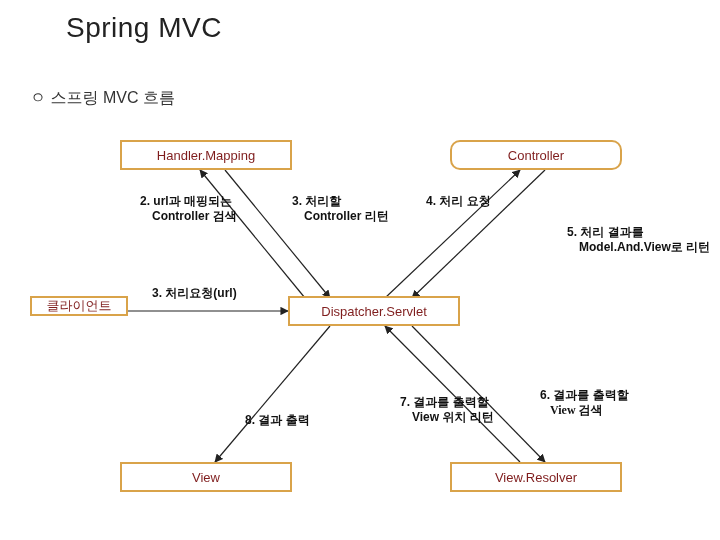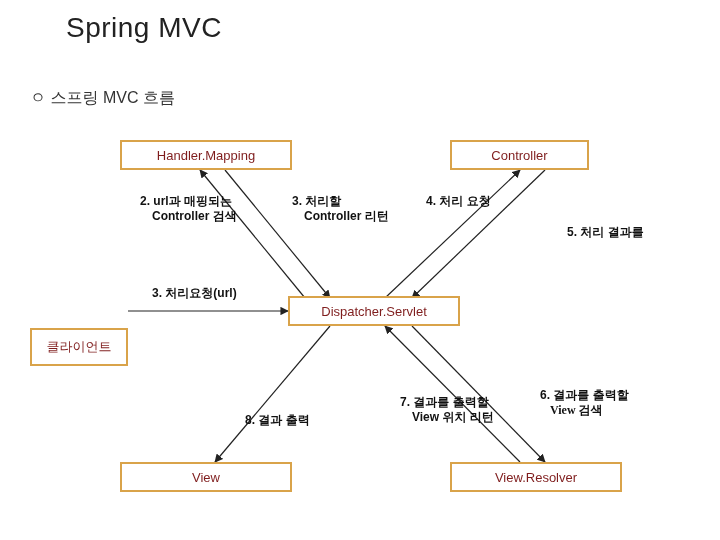--- a/index.html
+++ b/index.html
@@ -80,23 +80,23 @@
     <line x1="412" y1="326" x2="545" y2="462" marker-end="url(#arr)"></line>
 
     <line x1="520" y1="462" x2="385" y2="326" marker-end="url(#arr)"></line>
 
     <line x1="330" y1="326" x2="215" y2="462" marker-end="url(#arr)"></line>
   </g>
 </svg>
 
 <div class="box" style="left:120px; top:140px; width:172px; height:30px;">Handler.Mapping</div>
 
-<div class="box" style="left:450px; top:140px; width:139px; height:30px;">Controller</div>
+<div class="box" style="left:450px; top:140px; width:172px; height:30px;border-radius:10px;">Controller</div>
 
-<div class="box" style="left:30px; top:296px; width:98px; height:38px;margin-top:32px;">클라이언트</div>
+<div class="box" style="left:30px; top:296px; width:98px; height:20px;">클라이언트</div>
 
 <div class="box" style="left:288px; top:296px; width:172px; height:30px;">Dispatcher.Servlet</div>
 
 <div class="box" style="left:120px; top:462px; width:172px; height:30px;">View</div>
 
 <div class="box" style="left:450px; top:462px; width:172px; height:30px;">View.Resolver</div>
 
 <div class="lbl" style="left:152px; top:286px;">3. 처리요청(url)</div>
 
 <div class="lbl" style="left:140px; top:194px;">
@@ -106,20 +106,21 @@
 
 <div class="lbl" style="left:292px; top:194px;">
   <span>3. 처리할</span><br>
   <span style="padding-left:12px;">Controller 리턴</span>
 </div>
 
 <div class="lbl" style="left:426px; top:194px;">4. 처리 요청</div>
 
 <div class="lbl" style="left:528px; top:225px;margin-left:39px;">
   <span>5. 처리 결과를</span><br>
+  <span style="padding-left:12px;">Model.And.View로 리턴</span>
 </div>
 
 <div class="lbl" style="left:540px; top:388px;">
   <span>6. 결과를 출력할</span><br>
   <span style="padding-left:10px;font-family:Liberation Serif, serif;">View 검색</span>
 </div>
 
 <div class="lbl" style="left:400px; top:395px;">
   <span>7. 결과를 출력할</span><br>
   <span style="padding-left:12px;">View 위치 리턴</span>

